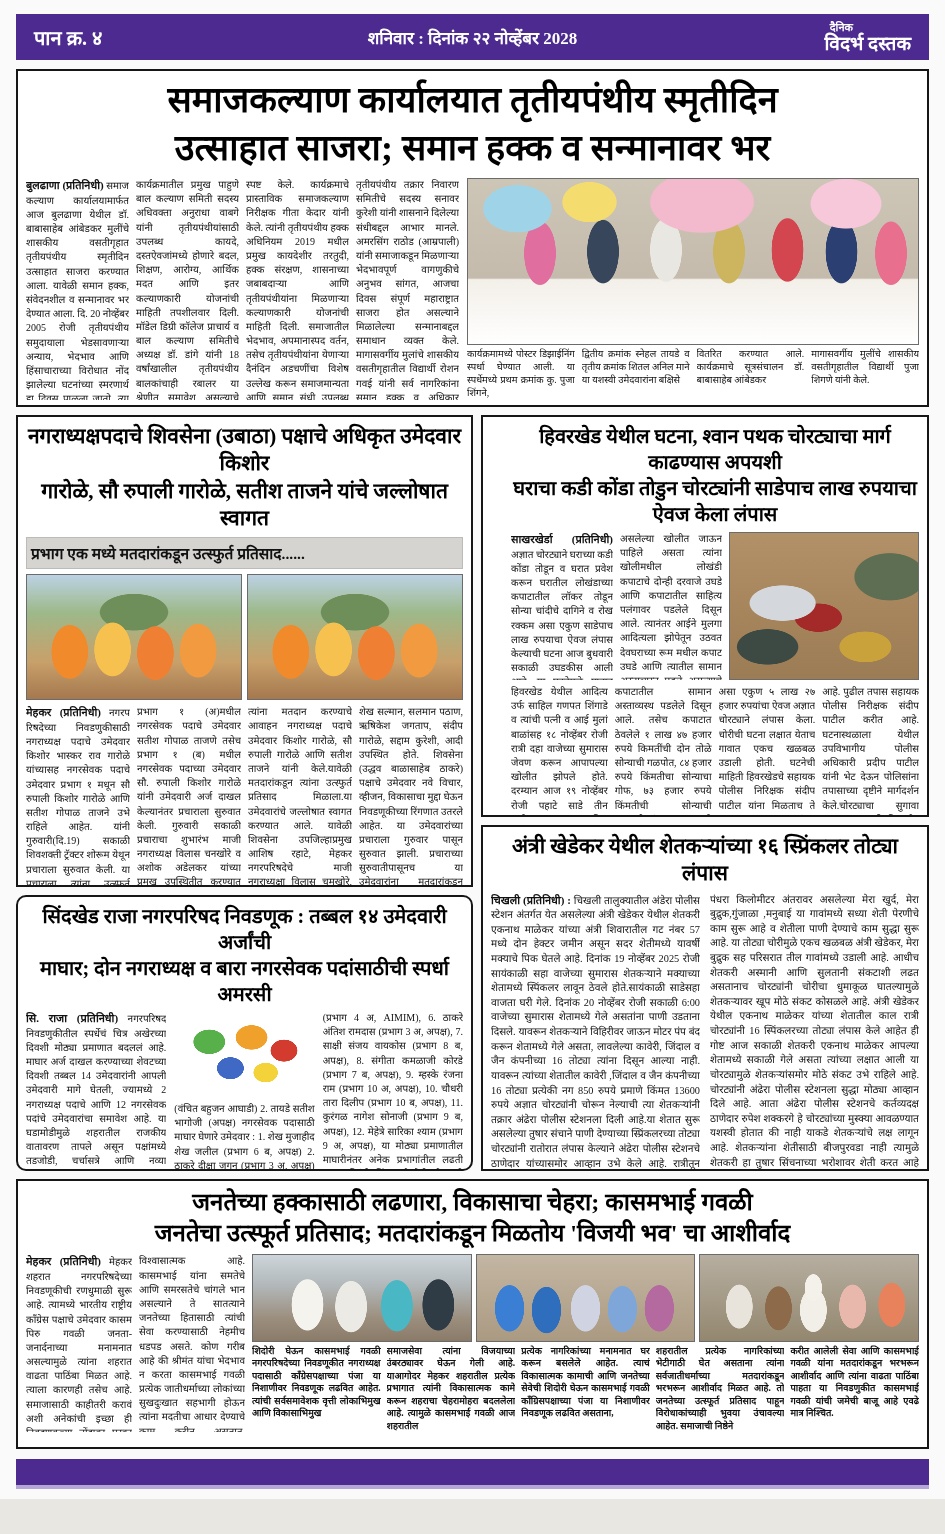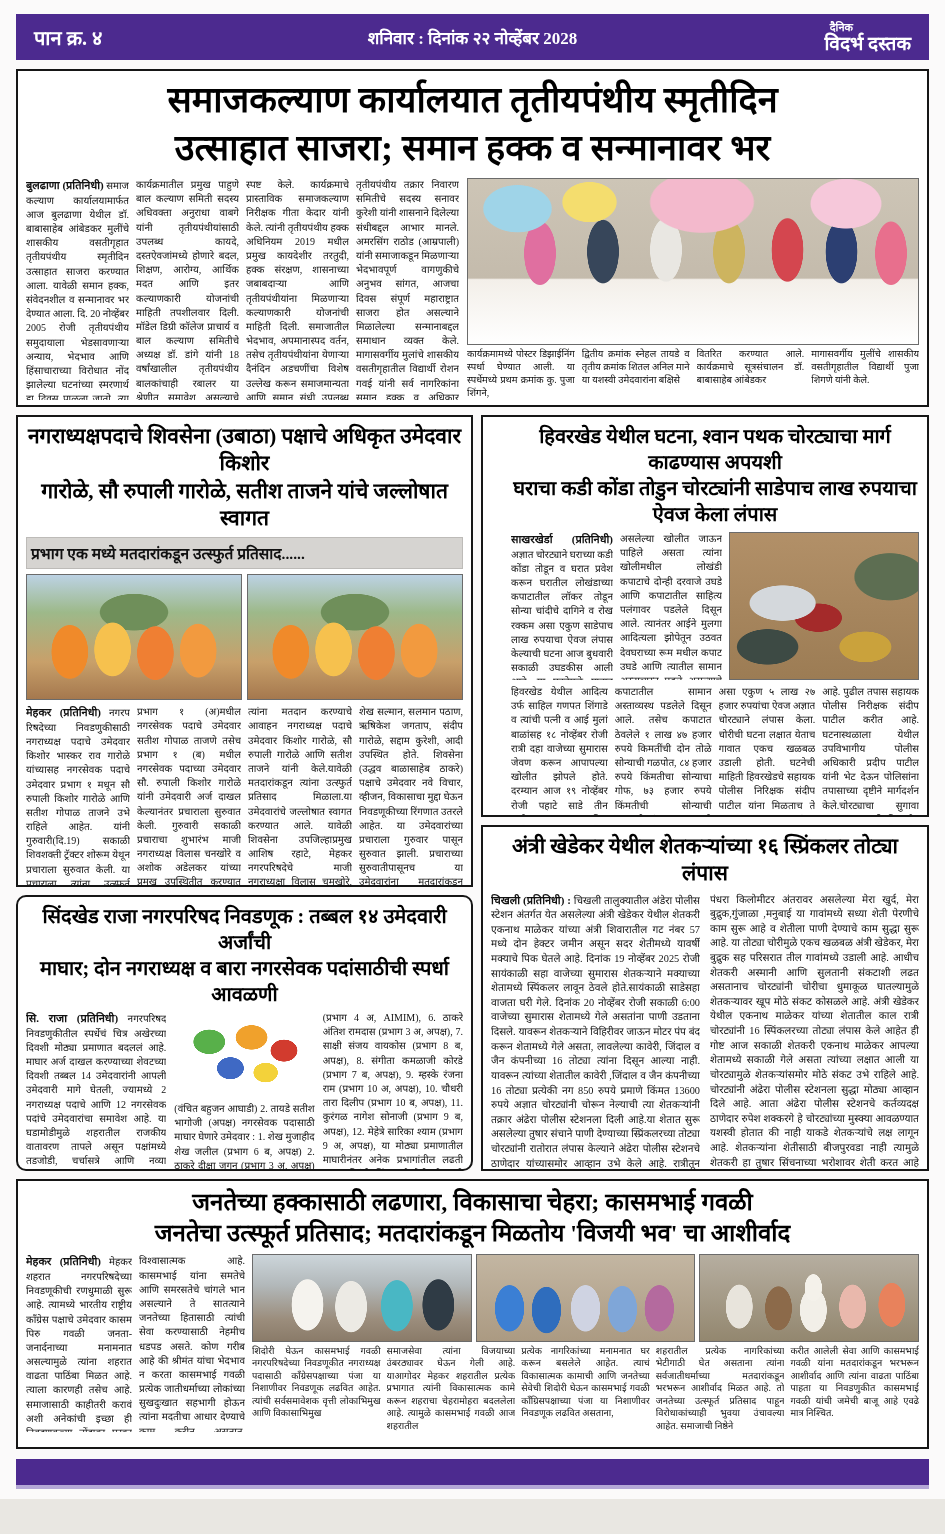--- a/index.html
+++ b/index.html
@@ -119,21 +119,21 @@
 
   .a5{height:276px;border-radius:10px;}
   .a5-body{display:flex;gap:8px;height:196px;margin-top:4px;}
   .a5-mid{flex:1;display:flex;flex-direction:column;overflow:hidden;}
   .a5-mid .ph-cartoon{height:88px;margin-bottom:3px;flex:none;}
 
   
   .a6{height:270px;}
   .a6-body{display:flex;gap:7px;height:178px;margin-top:5px;}
   .a6-body > .col{flex:none;width:106px;}
-  .a6-right{flex:1;display:flex;flex-direction:column;overflow:hidden;}
+  .a6-right{flex:1;display:flex;flex-direction:column;overflow:hidden;font-weight:bold;}
   .a6-photos{display:flex;gap:4px;height:118px;}
   .a6-photos .ph{flex:1;}
   .a6-caps{display:flex;gap:6px;margin-top:3px;flex:1;}
   .a6-caps .col{font-size:9.4px;line-height:1.33;}
 
   
   .footbar{height:30px;background:#4c2a8f;border-bottom:4px solid #b4a7d6;margin-top:10px;}
 </style>
 </head>
 <body>
@@ -197,21 +197,21 @@
           </div>
           <div class="col" data-name="article-column">प्रभाग १ (अ)मधील नगरसेवक पदाचे उमेदवार सतीश गोपाळ ताजणे तसेच प्रभाग १ (ब) मधील नगरसेवक पदाच्या उमेदवार सौ. रुपाली किशोर गारोळे यांनी उमेदवारी अर्ज दाखल केल्यानंतर प्रचाराला सुरुवात केली. गुरुवारी सकाळी प्रचाराचा शुभारंभ माजी नगराध्यक्ष विलास चनखोरे व अशोक अडेलकर यांच्या प्रमुख उपस्थितीत करण्यात आला. सुरुवातीला गजानन महाराजाचे दर्शन घेतले. त्यानंतर प्रचाराला सुरुवात केली. शिक्षक कॉलनी, पटवारी कॉलनी परिसरात मतदारांशी संवाद साधला.</div>
           <div class="col" data-name="article-column">त्यांना मतदान करण्याचे आवाहन नगराध्यक्ष पदाचे उमेदवार किशोर गारोळे, सौ रुपाली गारोळे आणि सतीश ताजने यांनी केले.यावेळी मतदारांकडून त्यांना उत्स्फुर्त प्रतिसाद मिळाला.या उमेदवारांचे जल्लोषात स्वागत करण्यात आले. यावेळी शिवसेना उपजिल्हाप्रमुख आशिष रहाटे, मेहकर नगरपरिषदेचे माजी नगराध्यक्षा विलास चमखोरे, माजी नगराध्यक्ष अशोक अडेलकर, माजी सभापती भास्करराव गारोळे,</div>
           <div class="col" data-name="article-column">शेख सल्मान, सलमान पठाण, ऋषिकेश जगताप, संदीप गारोळे, सद्दाम कुरेशी, आदी उपस्थित होते. शिवसेना (उद्धव बाळासाहेब ठाकरे) पक्षाचे उमेदवार नवे विचार, व्हीजन, विकासाचा मुद्दा घेऊन निवडणूकीच्या रिंगणात उतरले आहेत. या उमेदवारांच्या प्रचाराला गुरुवार पासून सुरुवात झाली. प्रचाराच्या सुरुवातीपासूनच या उमेदवारांना मतदारांकडून उत्स्फुर्त प्रतिसाद मिळत आहे.</div>
         </div>
       </section>
 
       <section class="abox a5" data-name="article-sindkhed-election">
         <div class="hl hl-m" data-name="article-headline">
           <div data-name="headline-line-1">सिंदखेड राजा नगरपरिषद निवडणूक : तब्बल १४ उमेदवारी अर्जांची</div>
-          <div data-name="headline-line-2">माघार; दोन नगराध्यक्ष व बारा नगरसेवक पदांसाठीची स्पर्धा आवळणी</div>
+          <div data-name="headline-line-2">माघार; दोन नगराध्यक्ष व बारा नगरसेवक पदांसाठीची स्पर्धा अमरसी</div>
         </div>
         <div class="a5-body" data-name="article-columns">
           <div class="col" data-name="article-column">
             <span class="byline" data-name="byline">सि. राजा (प्रतिनिधी)</span>
             <span data-name="column-text">नगरपरिषद निवडणुकीतील स्पर्धेचं चित्र अखेरच्या दिवशी मोठ्या प्रमाणात बदललं आहे. माघार अर्ज दाखल करण्याच्या शेवटच्या दिवशी तब्बल 14 उमेदवारांनी आपली उमेदवारी मागे घेतली, ज्यामध्ये 2 नगराध्यक्ष पदाचे आणि 12 नगरसेवक पदांचे उमेदवारांचा समावेश आहे. या घडामोडीमुळे शहरातील राजकीय वातावरण तापले असून पक्षांमध्ये तडजोडी, चर्चासत्रे आणि नव्या समीकरणांची शक्यता वर्तवली जात आहे. नगराध्यक्ष पदासाठी अर्ज मागे घेणारे उमेदवार : 1. शेख जिलानी शेख बनेमिया</span>
           </div>
           <div class="a5-mid" data-name="article-column-with-cartoon">
             <div class="ph ph-cartoon" data-name="election-cartoon-illustration"></div>
             <div class="col" data-name="article-column">(वंचित बहुजन आघाडी) 2. तायडे सतीश भागोजी (अपक्ष) नगरसेवक पदासाठी माघार घेणारे उमेदवार : 1. शेख मुजाहीद शेख जलील (प्रभाग 6 ब, अपक्ष) 2. ठाकरे दीक्षा जगन (प्रभाग 3 अ, अपक्ष) 3. शेख मोहसीन शेख सईद (प्रभाग 4 ब, AIMIM), 4. रमा मुकेश जाधव (प्रभाग 7 अ, अपक्ष), 5. सैयद समरीन</div>
           </div>

